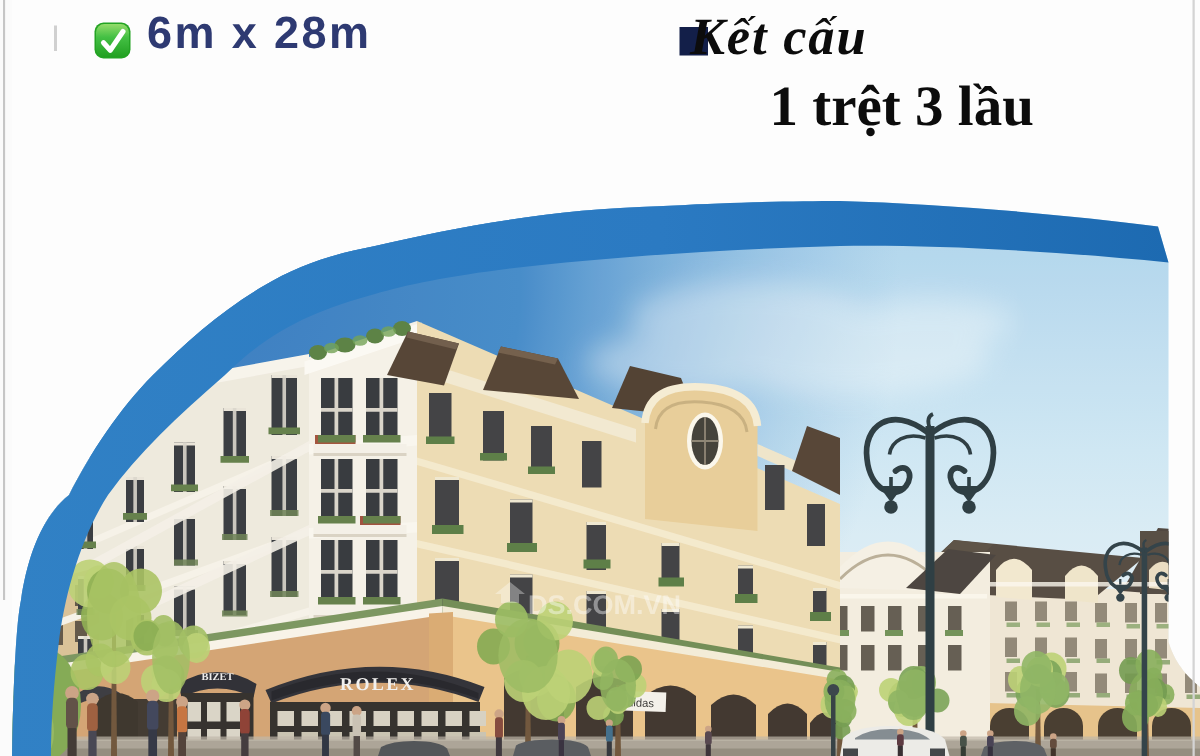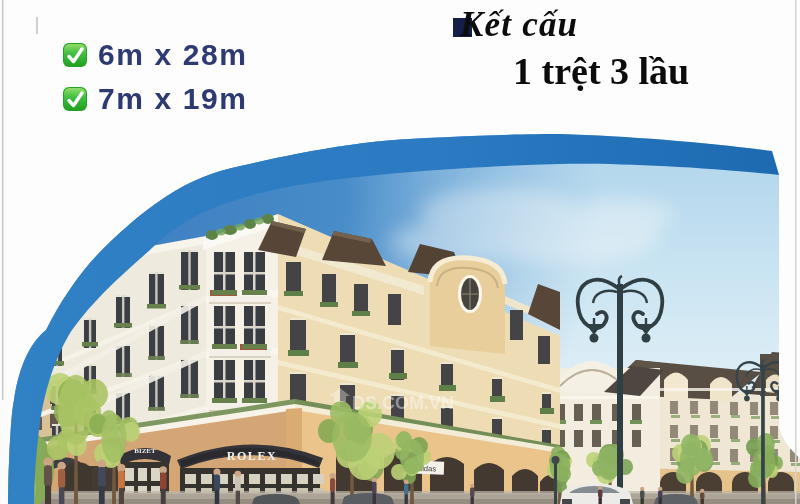--- a/index.html
+++ b/index.html
@@ -1,18 +1,18 @@
 <!DOCTYPE html>
 <html><head>
 <meta charset="utf-8">
 <style>
   html,body{margin:0;padding:0;}
   body{width:800px;height:504px;overflow:hidden;background:#ffffff;font-family:"Liberation Sans",sans-serif;}
   .page{position:relative;width:800px;height:504px;background:#fdfdfd;}
-  .specrow{position:absolute;left:62px;display:flex;align-items:flex-start;margin-top:32px;}
+  .specrow{position:absolute;left:62px;display:flex;align-items:flex-end;}
   .spectext{font-family:"Liberation Sans",sans-serif;font-weight:bold;color:#2e3a72;font-size:30px;letter-spacing:1.6px;margin-left:10px;margin-top:-4px;}
   .ketline{position:absolute;font-family:"Liberation Serif",serif;font-weight:bold;color:#0c0c0c;}
 </style>
 </head>
 <body>
 <div class="page">
 
   <svg id="scene" width="800" height="504" viewBox="0 0 800 504" style="position:absolute;left:0;top:0;">
     <defs>
       <linearGradient id="sky" x1="0" y1="130" x2="0" y2="470" gradientUnits="userSpaceOnUse">
@@ -715,35 +715,20 @@
             <stop offset="1" stop-color="#21a021"></stop>
       </linearGradient>
         </defs>
       <rect x="1" y="1" width="24" height="24" rx="6" fill="#23a323"></rect>
       <rect x="2" y="2" width="22" height="22" rx="5.5" fill="url(#cbg1)"></rect>
       <path d="M7,14.5 L11.5,19.5 L20,7" fill="none" stroke="#ffffff" stroke-width="3.4" stroke-linecap="round" stroke-linejoin="round"></path>
     </svg>
     <span class="spectext">6m x 28m</span>
   </div>
 
-  <div class="specrow" style="top:54px;">
-    <svg width="26" height="26" viewBox="0 0 26 26">
-      <defs>
-          <linearGradient id="cbg2" x1="0" y1="0" x2="0" y2="1">
-        <stop offset="0" stop-color="#94dc6a"></stop>
-            <stop offset="0.4" stop-color="#44c044"></stop>
-            <stop offset="1" stop-color="#21a021"></stop>
-      </linearGradient>
-        </defs>
-      <rect x="1" y="1" width="24" height="24" rx="6" fill="#23a323"></rect>
-      <rect x="2" y="2" width="22" height="22" rx="5.5" fill="url(#cbg2)"></rect>
-      <path d="M7,14.5 L11.5,19.5 L20,7" fill="none" stroke="#ffffff" stroke-width="3.4" stroke-linecap="round" stroke-linejoin="round"></path>
-    </svg>
-    <span class="spectext">7m x 19m</span>
-  </div>
 
   <div style="position:absolute;left:453px;top:18px;width:19px;height:19px;background:#131f49;"></div>
 
   <div class="ketline" style="left:460px;top:5px;font-size:35px;letter-spacing:1.2px;font-style:italic;">Kết cấu</div>
 
   <div class="ketline" style="left:513px;top:49px;font-size:38px;">1 trệt 3 lầu</div>
 
 </div>
 
 </body></html>

